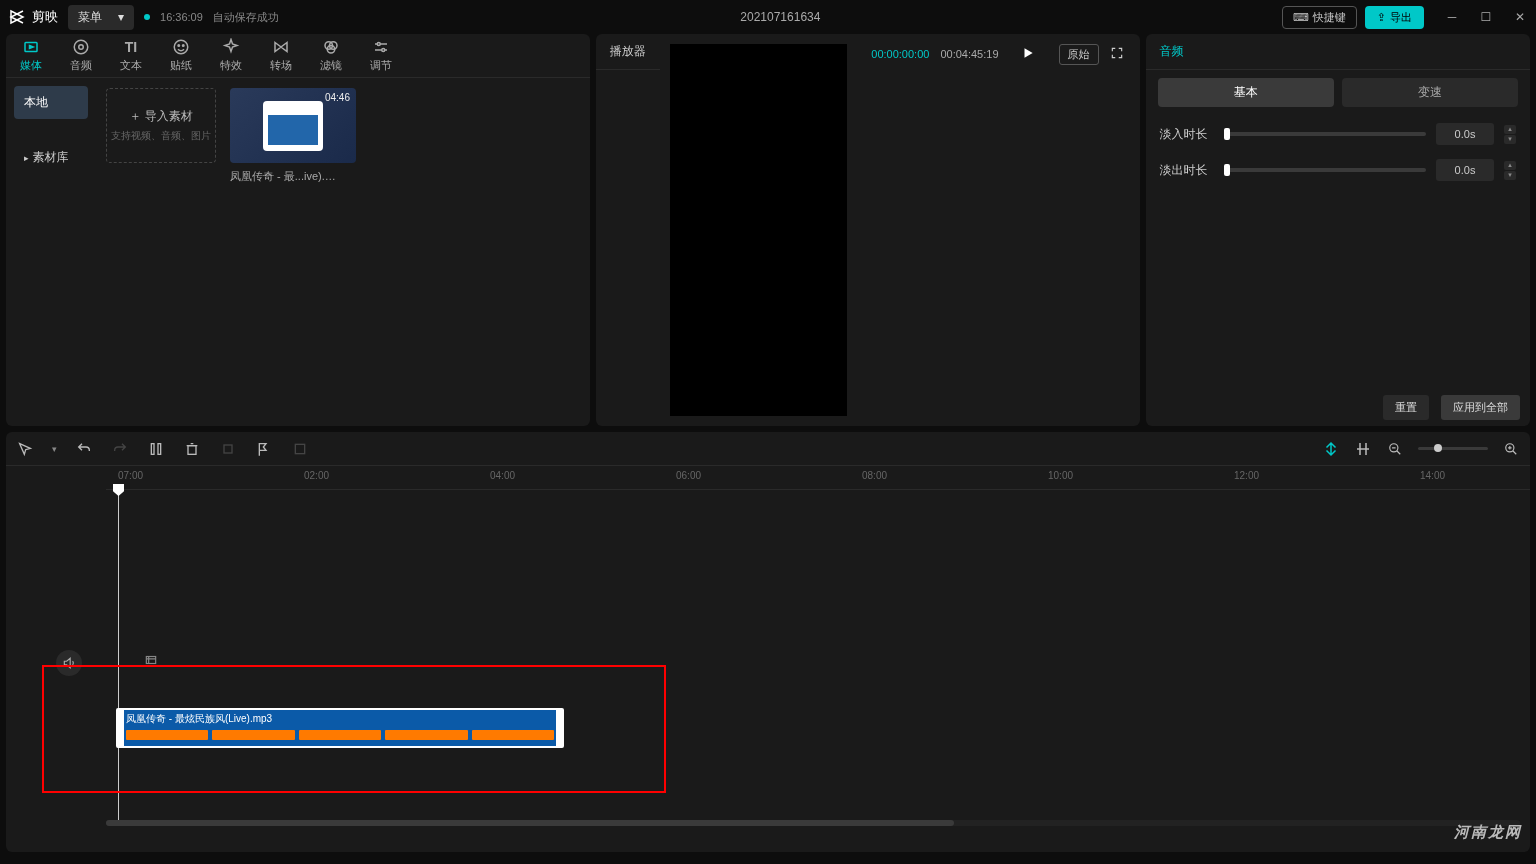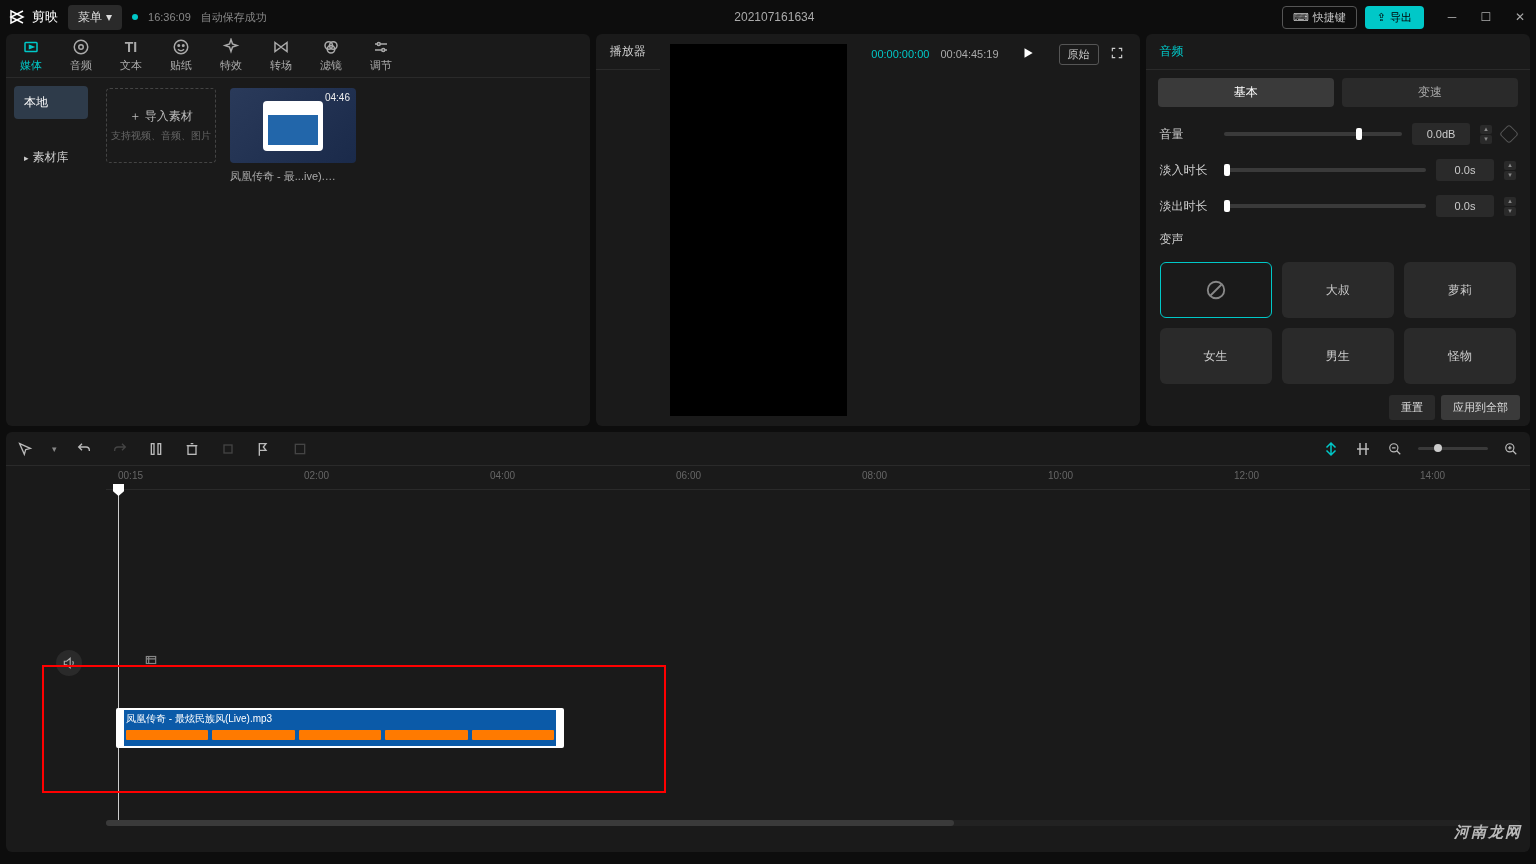--- a/index.html
+++ b/index.html
@@ -2,21 +2,21 @@
 <html><head>
 <meta charset="utf-8">
 <style>
 * { margin: 0; padding: 0; box-sizing: border-box; font-family: "Microsoft YaHei", sans-serif; }
 body { background: #0d0d0d; color: #c9c9c9; width: 1536px; height: 864px; overflow: hidden; font-size: 12px; user-select: none; }
 
 
 .title-bar { height: 34px; background: #0d0d0d; display: flex; align-items: center; padding: 0 8px; gap: 10px; }
 .logo { display: flex; align-items: center; gap: 6px; font-size: 13px; color: #fff; }
 .logo-icon { width: 18px; height: 18px; display: inline-flex; align-items: center; justify-content: center; }
-.menu-drop { background: #2a2a2a; border-radius: 4px; padding: 4px 10px; font-size: 12px; color: #ddd; display: flex; align-items: center; gap: 4px; }
+.menu-drop { background: #2a2a2a; border-radius: 4px; padding: 4px 10px; font-size: 12px; color: #ddd; display: flex; align-items: center; gap: 16px; }
 .status-dot { width: 6px; height: 6px; border-radius: 50%; background: #00c8c8; }
 .status-text { font-size: 11px; color: #888; }
 .title-center { flex: 1; text-align: center; font-size: 12px; color: #aaa; }
 .title-right { display: flex; align-items: center; gap: 8px; }
 .shortcut-btn { background: transparent; border: 1px solid #555; border-radius: 4px; padding: 3px 10px; font-size: 11px; color: #ccc; display: flex; align-items: center; gap: 4px; }
 .export-btn { background: #00c8c8; color: #000; border: none; border-radius: 4px; padding: 4px 12px; font-size: 11px; display: flex; align-items: center; gap: 4px; font-weight: 500; }
 .win-controls { display: flex; gap: 18px; margin-left: 12px; color: #aaa; }
 .win-btn { width: 16px; height: 16px; display: flex; align-items: center; justify-content: center; cursor: pointer; }
 
 
@@ -66,21 +66,21 @@
 .slider { flex: 1; height: 4px; background: #3a3a3a; border-radius: 2px; position: relative; }
 .slider-knob { position: absolute; top: -4px; width: 6px; height: 12px; background: #fff; border-radius: 2px; }
 .prop-value { width: 58px; height: 22px; background: #2a2a2a; border-radius: 3px; display: flex; align-items: center; justify-content: center; font-size: 11px; color: #ccc; }
 .stepper { width: 12px; display: flex; flex-direction: column; gap: 1px; }
 .stepper div { height: 9px; background: #2a2a2a; border-radius: 2px; font-size: 7px; color: #888; display:flex; align-items:center; justify-content:center;}
 .reset-circle { width: 14px; height: 14px; border: 1px solid #555; border-radius: 3px; transform: rotate(45deg); }
 .voice-grid { display: grid; grid-template-columns: repeat(3, 1fr); gap: 10px; padding: 0 14px; margin-top: 6px;}
 .voice-item { height: 56px; background: #2a2a2a; border-radius: 6px; display: flex; align-items: center; justify-content: center; font-size: 12px; color: #ccc; }
 .voice-item.active { border: 1px solid #00c8c8; background: transparent;}
 .voice-item.none-icon svg { width: 22px; height: 22px; }
-.right-footer { position: absolute; bottom: 6px; right: 10px; display: flex; gap: 6px; }
+.right-footer { position: absolute; bottom: 6px; right: 10px; display: flex; gap: 12px; }
 .foot-btn { background: #3a3a3a; border: none; border-radius: 3px; padding: 5px 12px; font-size: 11px; color: #ddd; }
 .foot-btn.dark { background: #2a2a2a; }
 
 
 .timeline-area { margin: 6px 6px 0 6px; background: #1a1a1a; border-radius: 6px; height: 420px; position: relative; }
 .tl-toolbar { height: 34px; display: flex; align-items: center; padding: 0 10px; gap: 18px; border-bottom: 1px solid #2a2a2a; }
 .tl-tool { width: 18px; height: 18px; color: #bbb; display:flex; align-items:center; justify-content:center;}
 .tl-tool.disabled { color: #444; }
 .tl-toolbar .spacer { flex: 1; }
 .tl-right-tools { display: flex; align-items: center; gap: 14px; }
@@ -260,32 +260,20 @@
   </div>
 
   <div class="right-panel">
     <div class="right-header">音频</div>
     <div class="right-tabs">
       <div class="right-tab active">基本</div>
       <div class="right-tab">变速</div>
     </div>
     <div class="prop-list">
       <div class="prop-row">
-        <div class="prop-label">音量</div>
-        <div class="slider">
-            <div class="slider-knob" style="left:74%"></div>
-          </div>
-        <div class="prop-value">0.0dB</div>
-        <div class="stepper">
-            <div>▴</div>
-            <div>▾</div>
-          </div>
-        <div class="reset-circle"></div>
-      </div>
-      <div class="prop-row">
         <div class="prop-label">淡入时长</div>
         <div class="slider">
             <div class="slider-knob" style="left:0%"></div>
           </div>
         <div class="prop-value">0.0s</div>
         <div class="stepper">
             <div>▴</div>
             <div>▾</div>
           </div>
       </div>
@@ -293,36 +281,20 @@
         <div class="prop-label">淡出时长</div>
         <div class="slider">
             <div class="slider-knob" style="left:0%"></div>
           </div>
         <div class="prop-value">0.0s</div>
         <div class="stepper">
             <div>▴</div>
             <div>▾</div>
           </div>
       </div>
-      <div class="prop-row">
-        <div class="prop-label">变声</div>
-      </div>
-    </div>
-    <div class="voice-grid">
-      <div class="voice-item active none-icon">
-          <svg viewBox="0 0 24 24" fill="none" stroke="#888" stroke-width="2">
-            <circle cx="12" cy="12" r="9"></circle>
-            <path d="M6 18L18 6"></path>
-          </svg>
-        </div>
-      <div class="voice-item">大叔</div>
-      <div class="voice-item">萝莉</div>
-      <div class="voice-item">女生</div>
-      <div class="voice-item">男生</div>
-      <div class="voice-item">怪物</div>
     </div>
     <div class="right-footer">
       <button class="foot-btn dark">重置</button>
       <button class="foot-btn">应用到全部</button>
     </div>
   </div>
 </div>
 
 <div class="timeline-area">
   <div class="tl-toolbar">
@@ -393,21 +365,21 @@
       <div class="tl-tool">
           <svg width="14" height="14" viewBox="0 0 24 24" fill="none" stroke="currentColor" stroke-width="2">
             <circle cx="10" cy="10" r="7"></circle>
             <path d="M21 21l-6-6M7 10h6M10 7v6"></path>
           </svg>
         </div>
     </div>
   </div>
 
   <div class="ruler">
-    <span class="ruler-mark" style="left:12px">00:15</span>
+    <span class="ruler-mark" style="left:12px">07:00</span>
     <span class="ruler-mark" style="left:198px">02:00</span>
     <span class="ruler-mark" style="left:384px">04:00</span>
     <span class="ruler-mark" style="left:570px">06:00</span>
     <span class="ruler-mark" style="left:756px">08:00</span>
     <span class="ruler-mark" style="left:942px">10:00</span>
     <span class="ruler-mark" style="left:1128px">12:00</span>
     <span class="ruler-mark" style="left:1314px">14:00</span>
   </div>
 
   <div class="tl-body">

